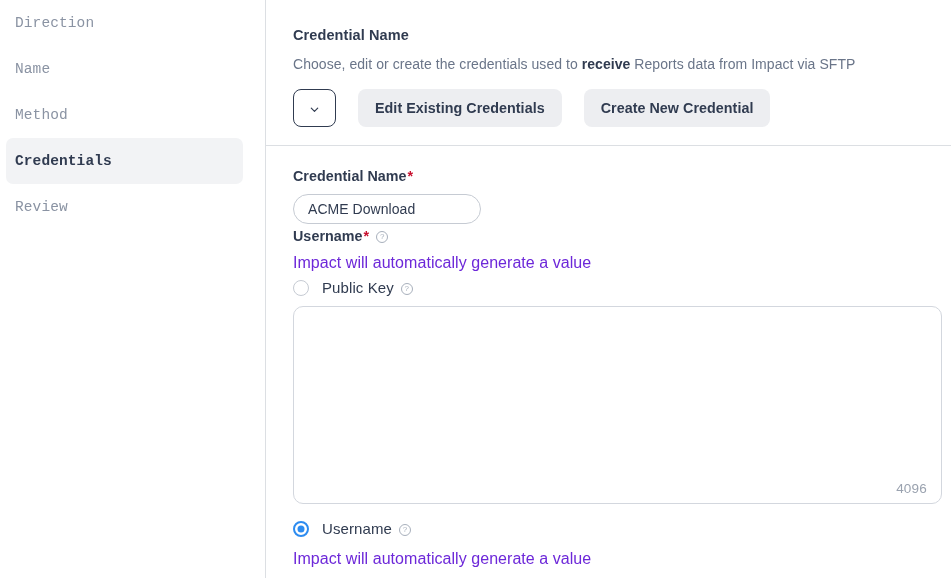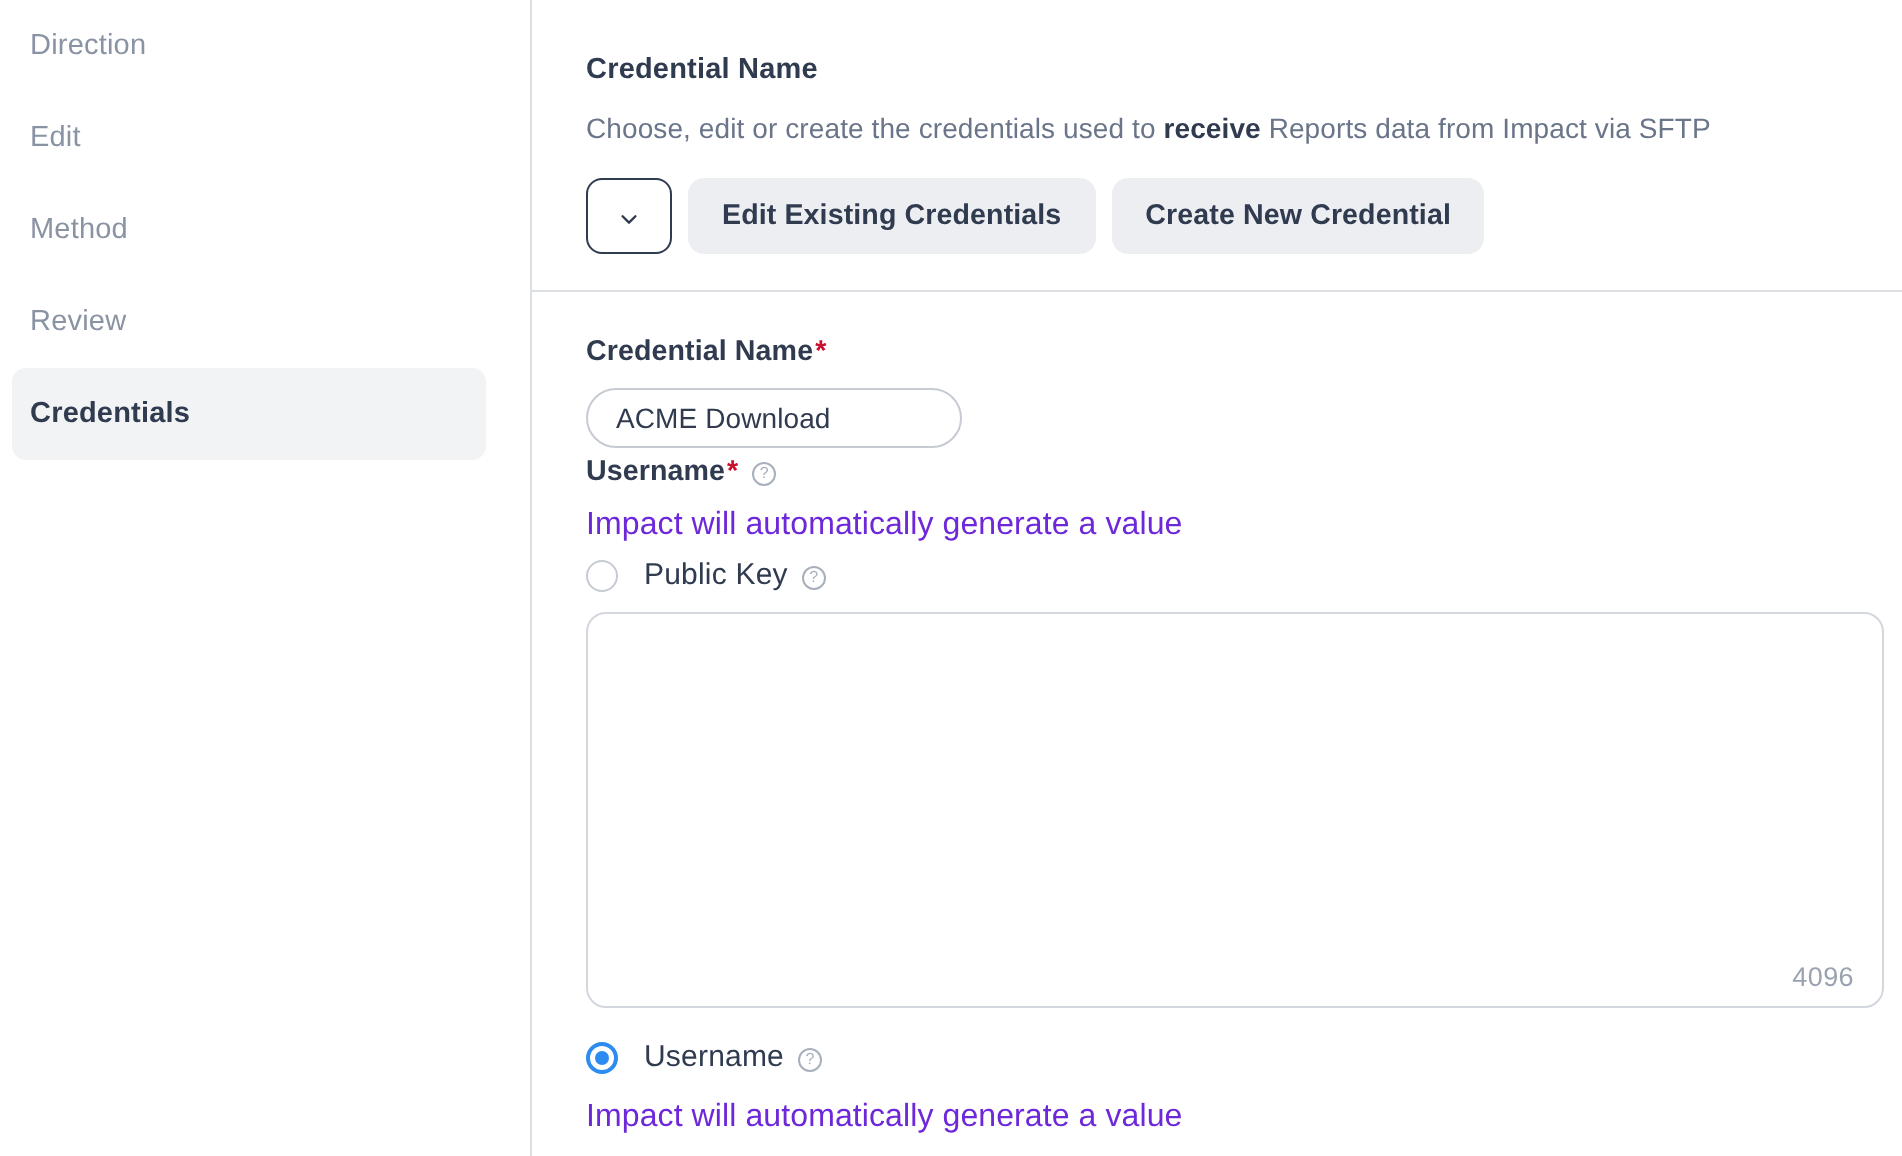--- a/index.html
+++ b/index.html
@@ -26,20 +26,21 @@
 
   
   .sidebar {
     width: 266px;
     min-width: 266px;
     height: 578px;
     background: #ffffff;
     border-right: 1px solid #DCDFE3;
     padding-top: 0px;
     position: relative;
+    font-family: Liberation Mono, monospace;
   }
   .nav-list {
     list-style: none;
     margin: 0;
     padding: 0;
   }
   .nav-item {
     height: 46px;
     margin: 0 22px 0 6px;
     display: flex;
@@ -85,21 +86,21 @@
     line-height: 1.3;
   }
   .section-desc b {
     color: #303B50;
     font-weight: 700;
   }
 
   .btn-row {
     display: flex;
     align-items: center;
-    gap: 8px;
+    gap: 22px;
     margin-bottom: 18px;
   }
 
   .dropdown-btn {
     width: 43px;
     height: 38px;
     border: 1px solid #303B50;
     border-radius: 8px;
     background: #ffffff;
     display: flex;
@@ -262,30 +263,30 @@
 <body>
 
 <div class="app">
 
   <nav class="sidebar">
     <ul class="nav-list">
       <li class="nav-item">
         <span>Direction</span>
       </li>
       <li class="nav-item">
-        <span>Edit</span>
+        <span>Name</span>
       </li>
       <li class="nav-item">
         <span>Method</span>
       </li>
+      <li class="nav-item active">
+        <span>Credentials</span>
+      </li>
       <li class="nav-item">
         <span>Review</span>
-      </li>
-      <li class="nav-item active">
-        <span>Credentials</span>
       </li>
     </ul>
   </nav>
 
   <section class="main">
 
     <div class="main-inner">
 
       <h2 class="section-title">Credential Name</h2>
 

